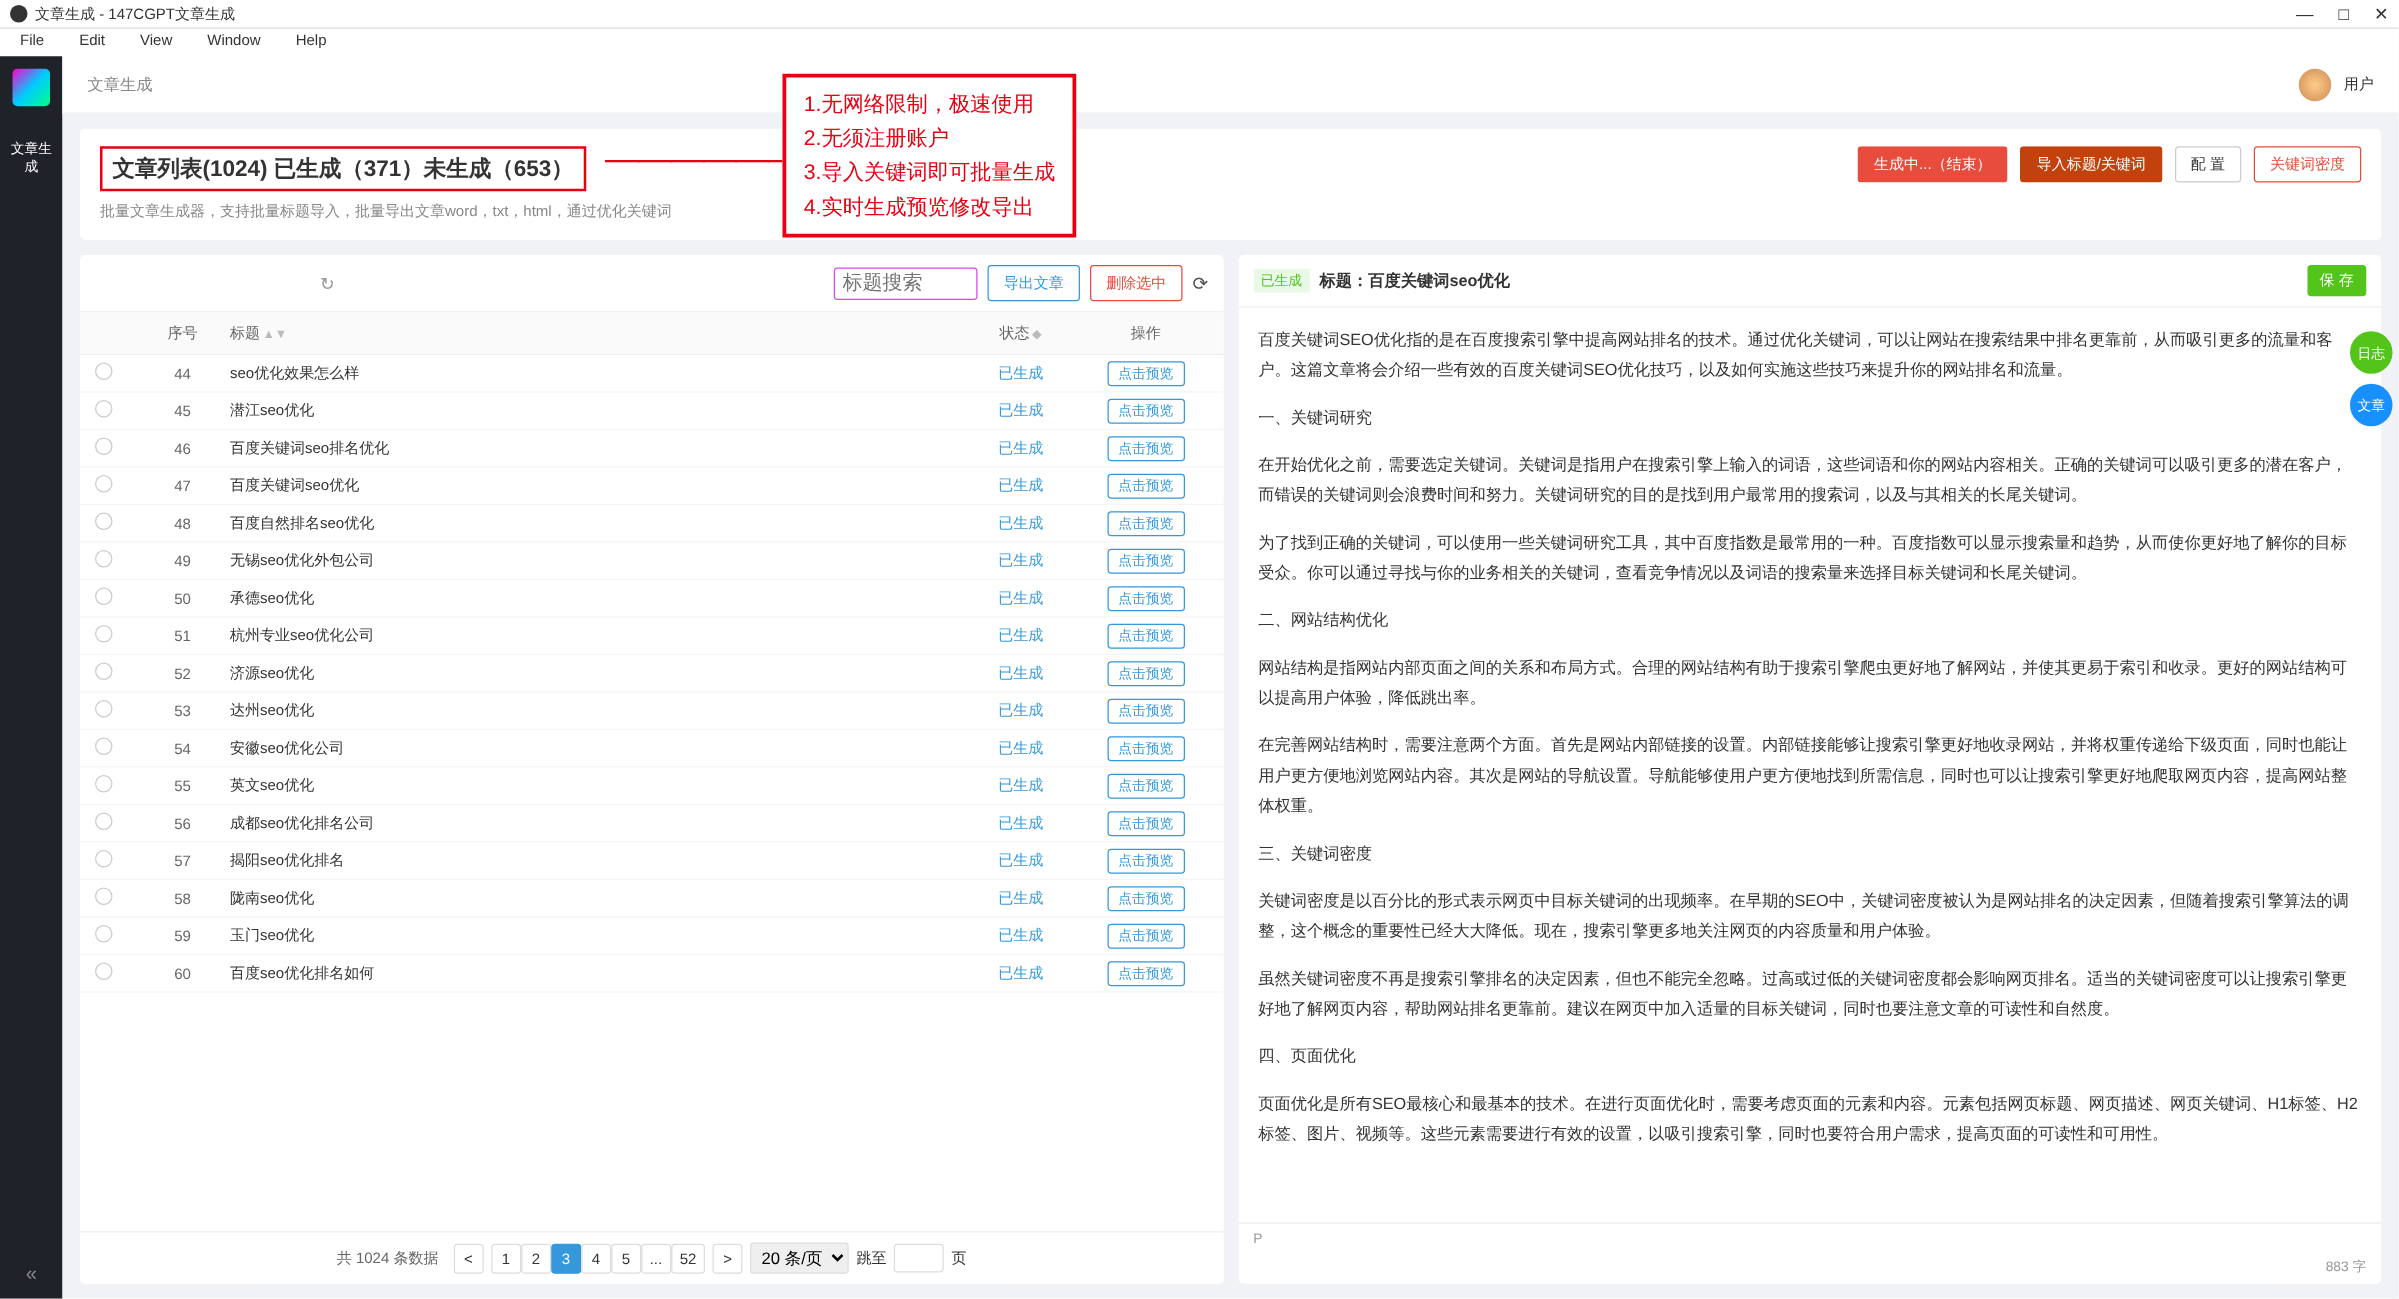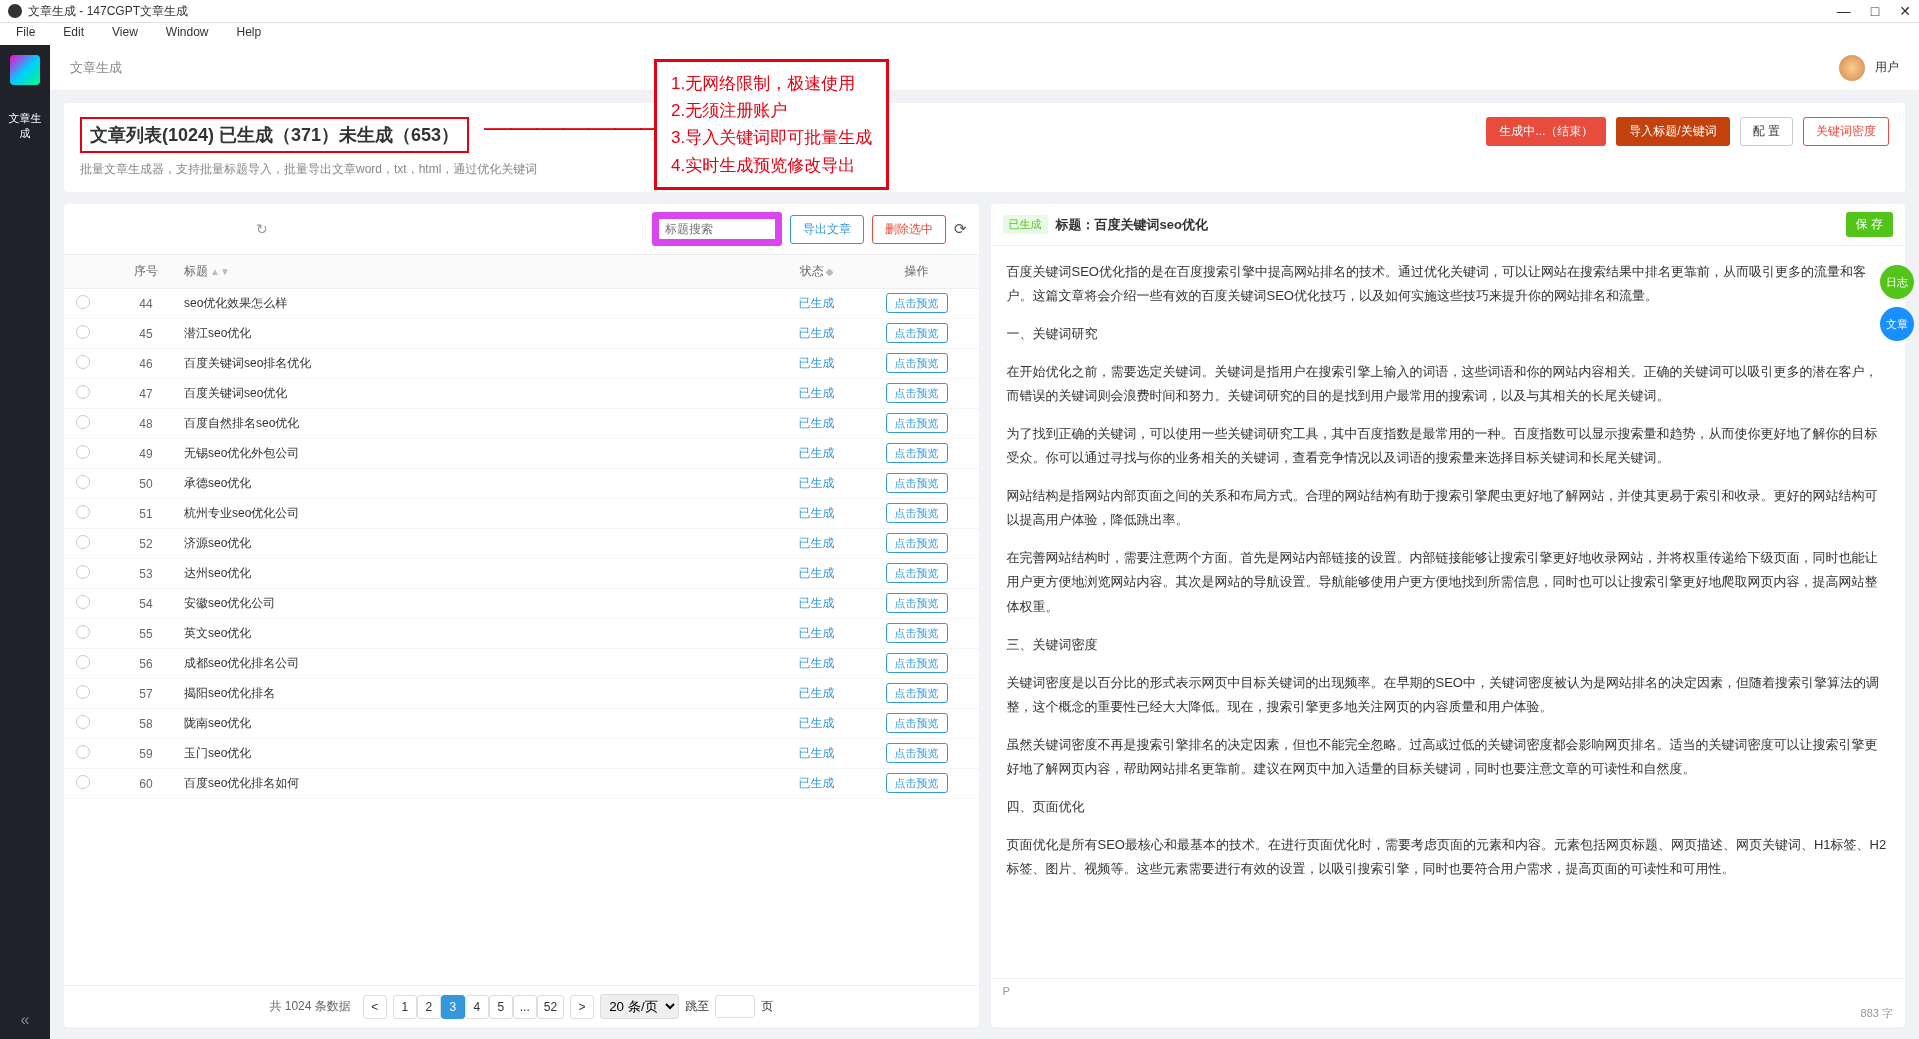--- a/index.html
+++ b/index.html
@@ -25,28 +25,28 @@
 .header-title-box { display: inline-block; border: 2px solid #e60012; padding: 4px 8px; font-size: 18px; font-weight: bold; }
 .header-sub { color: #888; font-size: 12px; margin-top: 8px; }
 .header-buttons { position: absolute; right: 16px; top: 14px; display: flex; gap: 10px; }
 .btn { padding: 5px 12px; border-radius: 3px; font-size: 12px; cursor: pointer; border: 1px solid transparent; white-space: nowrap; }
 .btn-red { background: #e74c3c; color: #fff; }
 .btn-blue { background: #c2410c; color: #fff; }
 .btn-default { background: #fff; border: 1px solid #ccc; }
 .btn-red-outline { background: #fff; border: 1px solid #e74c3c; color: #e74c3c; }
 .btn-blue-outline { background: #fff; border: 1px solid #3498db; color: #3498db; }
 .annotation-arrow { position: absolute; left: 420px; top: 8px; color: #e60012; font-size: 28px; letter-spacing: -2px; }
-.annotation-box { position: absolute; left: 590px; top: -44px; border: 3px solid #e60012; background: #fff; padding: 8px 14px; color: #e60012; font-size: 17px; line-height: 1.6; z-index: 10; }
+.annotation-box { position: absolute; left: 562px; top: -44px; border: 3px solid #e60012; background: #fff; padding: 8px 14px; color: #e60012; font-size: 17px; line-height: 1.6; z-index: 10; }
 .content-row { display: flex; gap: 12px; margin: 12px 14px; flex: 1; min-height: 0; }
 .left-panel, .right-panel { background: #fff; border-radius: 4px; display: flex; flex-direction: column; }
 .left-panel { flex: 1; min-height: 0; }
 .right-panel { flex: 1; min-height: 0; }
 .panel-toolbar { padding: 8px 12px; display: flex; align-items: center; gap: 8px; justify-content: flex-end; border-bottom: 1px solid #eee; }
 .loading-icon { margin-right: auto; margin-left: 180px; color: #999; font-size: 14px; }
-.search-input { width: 130px; padding: 3px 6px; border: 7px solid #d946ef; border-radius: 3px; font-size: 12px; }
+.search-input { width: 115px; padding: 3px 6px; border: 1px solid #d946ef; border-radius: 3px; font-size: 16px; }
 .refresh-icon { cursor: pointer; font-size: 15px; color: #555; }
 .table-header { display: flex; padding: 8px 12px; background: #fafafa; border-bottom: 1px solid #eee; font-size: 12px; color: #666; }
 .col-check { width: 40px; }
 .col-num { width: 60px; text-align: center; }
 .col-title { flex: 1; padding-left: 8px; }
 .col-status { width: 100px; text-align: center; }
 .col-action { width: 100px; text-align: center; }
 .sort-icon { color: #bbb; font-size: 10px; margin-left: 2px; }
 .table-body { flex: 1; overflow-y: auto; }
 .table-row { display: flex; padding: 6px 12px; border-bottom: 1px solid #f5f5f5; align-items: center; font-size: 12px; }
@@ -283,20 +283,21 @@
         <div class="right-header">
           <span class="status-tag">已生成</span>
           <span class="right-title"><span>标题：</span><span>百度关键词seo优化</span></span>
           <span class="save-btn">保 存</span>
         </div>
         <div class="article-body" id="article-body">
             <p>百度关键词SEO优化指的是在百度搜索引擎中提高网站排名的技术。通过优化关键词，可以让网站在搜索结果中排名更靠前，从而吸引更多的流量和客户。这篇文章将会介绍一些有效的百度关键词SEO优化技巧，以及如何实施这些技巧来提升你的网站排名和流量。</p>
             <p>一、关键词研究</p>
             <p>在开始优化之前，需要选定关键词。关键词是指用户在搜索引擎上输入的词语，这些词语和你的网站内容相关。正确的关键词可以吸引更多的潜在客户，而错误的关键词则会浪费时间和努力。关键词研究的目的是找到用户最常用的搜索词，以及与其相关的长尾关键词。</p>
             <p>为了找到正确的关键词，可以使用一些关键词研究工具，其中百度指数是最常用的一种。百度指数可以显示搜索量和趋势，从而使你更好地了解你的目标受众。你可以通过寻找与你的业务相关的关键词，查看竞争情况以及词语的搜索量来选择目标关键词和长尾关键词。</p>
+            <p>二、网站结构优化</p>
             <p>网站结构是指网站内部页面之间的关系和布局方式。合理的网站结构有助于搜索引擎爬虫更好地了解网站，并使其更易于索引和收录。更好的网站结构可以提高用户体验，降低跳出率。</p>
             <p>在完善网站结构时，需要注意两个方面。首先是网站内部链接的设置。内部链接能够让搜索引擎更好地收录网站，并将权重传递给下级页面，同时也能让用户更方便地浏览网站内容。其次是网站的导航设置。导航能够使用户更方便地找到所需信息，同时也可以让搜索引擎更好地爬取网页内容，提高网站整体权重。</p>
             <p>三、关键词密度</p>
             <p>关键词密度是以百分比的形式表示网页中目标关键词的出现频率。在早期的SEO中，关键词密度被认为是网站排名的决定因素，但随着搜索引擎算法的调整，这个概念的重要性已经大大降低。现在，搜索引擎更多地关注网页的内容质量和用户体验。</p>
             <p>虽然关键词密度不再是搜索引擎排名的决定因素，但也不能完全忽略。过高或过低的关键词密度都会影响网页排名。适当的关键词密度可以让搜索引擎更好地了解网页内容，帮助网站排名更靠前。建议在网页中加入适量的目标关键词，同时也要注意文章的可读性和自然度。</p>
             <p>四、页面优化</p>
             <p>页面优化是所有SEO最核心和最基本的技术。在进行页面优化时，需要考虑页面的元素和内容。元素包括网页标题、网页描述、网页关键词、H1标签、H2标签、图片、视频等。这些元素需要进行有效的设置，以吸引搜索引擎，同时也要符合用户需求，提高页面的可读性和可用性。</p>
           </div>
         <div class="right-footer">
           <span>P</span>

